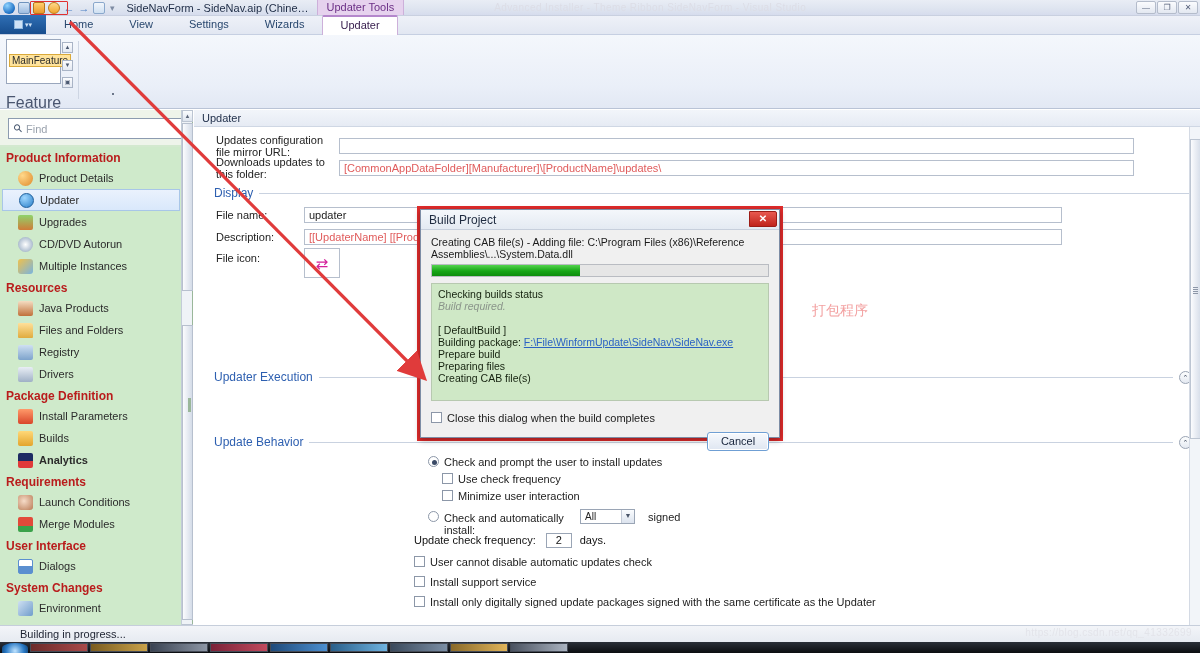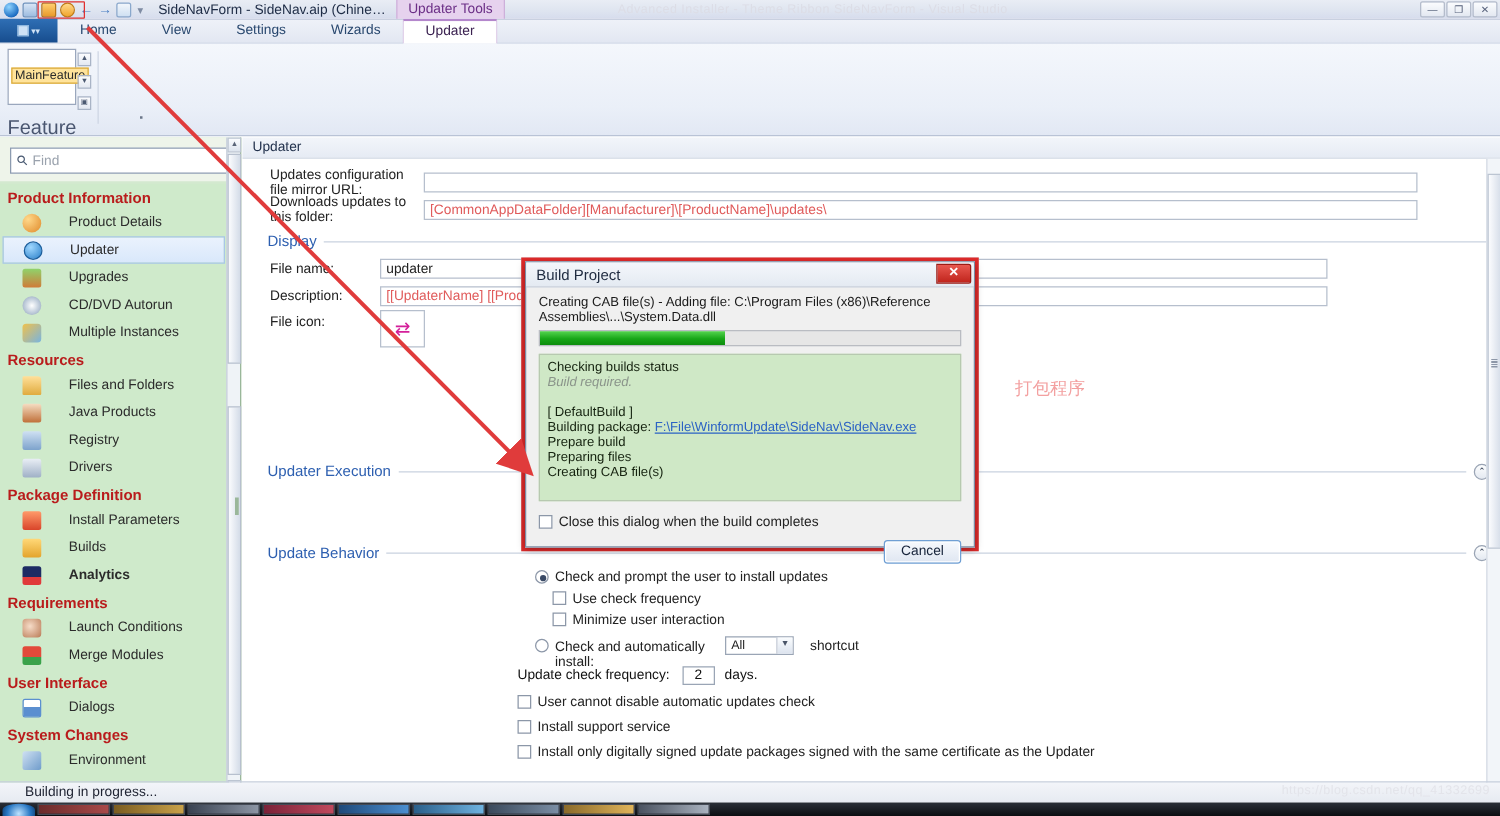--- a/index.html
+++ b/index.html
@@ -131,21 +131,21 @@
   .findbox .ph { color: #9aa2ad; font-size: 11px; }
   .navlist {
     position: absolute; left: 0; top: 37px; width: 182px; bottom: 0;
     background: #cfeacb; overflow: hidden;
   }
   .navgroup {
     font-weight: bold; font-size: 12px; color: #b91c1c;
     padding: 4px 0 2px 6px;
   }
   .navitem {
-    display: flex; align-items: center; gap: 22px;
+    display: flex; align-items: center; gap: 6px;
     padding: 2px 0 2px 18px; font-size: 11px; color: #2b2b2b; height: 22px;
   }
   .navitem.sel {
     background: linear-gradient(to bottom,#eaf2fd,#d9e8fb);
     border: 1px solid #a8c6e8; margin: 0 2px; padding-left: 16px;
   }
   .navitem.bold { font-weight: bold; }
   .nicon { width: 15px; height: 15px; border-radius: 2px; flex: 0 0 15px; position: relative; }
   .ni-product { background: radial-gradient(circle at 30% 30%,#ffd88a,#e08a2a); border-radius: 50%; }
   .ni-updater { background: radial-gradient(circle at 35% 30%,#9fd7ff,#2a7fc9); border-radius: 50%; border:1px solid #1d5f9c; }
@@ -423,26 +423,26 @@
         <span class="nicon ni-cd"></span>
         <span>CD/DVD Autorun</span>
       </div>
       <div class="navitem">
         <span class="nicon ni-multi"></span>
         <span>Multiple Instances</span>
       </div>
 
       <div class="navgroup">Resources</div>
       <div class="navitem">
+        <span class="nicon ni-java"></span>
+        <span>Java Products</span>
+      </div>
+      <div class="navitem">
         <span class="nicon ni-files"></span>
         <span>Files and Folders</span>
-      </div>
-      <div class="navitem">
-        <span class="nicon ni-java"></span>
-        <span>Java Products</span>
       </div>
       <div class="navitem">
         <span class="nicon ni-registry"></span>
         <span>Registry</span>
       </div>
       <div class="navitem">
         <span class="nicon ni-drivers"></span>
         <span>Drivers</span>
       </div>
 
@@ -582,21 +582,21 @@
             <span>Minimize user interaction</span>
           </div>
         </div>
         <div class="rad" style="margin-top:4px;">
           <span class="rbox"></span>
           <span style="width:125px;margin-top:15px;">Check and automatically install:</span>
           <span class="selbox" style="margin-left:6px;">
             <span>All</span>
             <span class="arw">▼</span>
           </span>
-          <span style="margin-left:8px;">shortcut</span>
+          <span style="margin-left:8px;">signed</span>
         </div>
 
         <div style="display:flex;align-items:center;height:20px;margin-top:5px;margin-left:-14px;">
           <span>Update check frequency:</span>
           <span class="numbox" style="margin-left:10px;">2</span>
           <span style="margin-left:8px;">days.</span>
         </div>
 
         <div style="margin-left:-14px;margin-top:3px;">
           <div class="chk">

